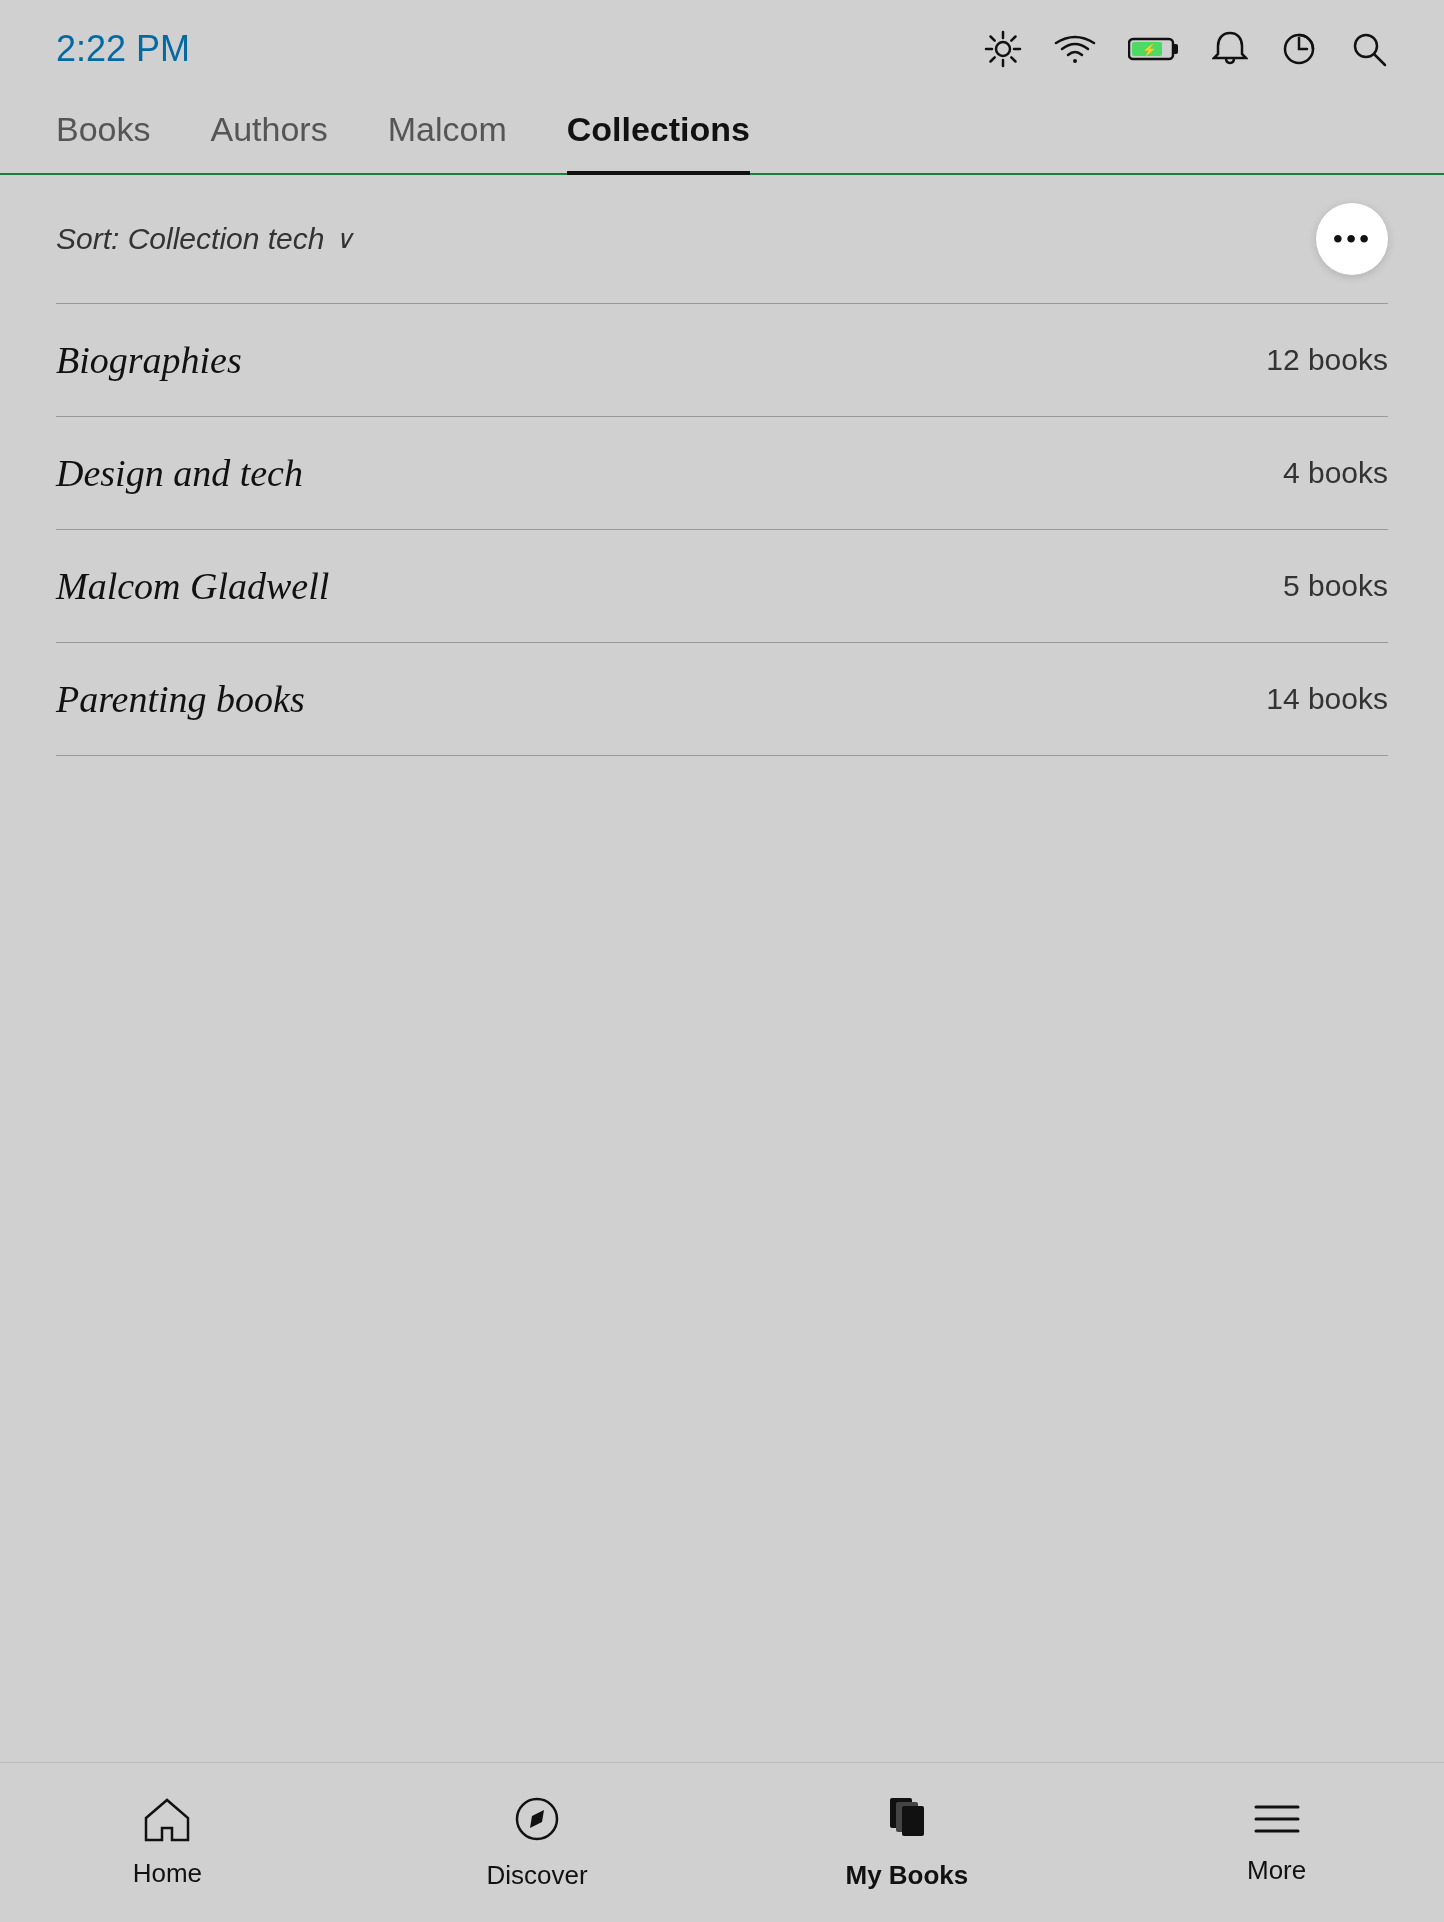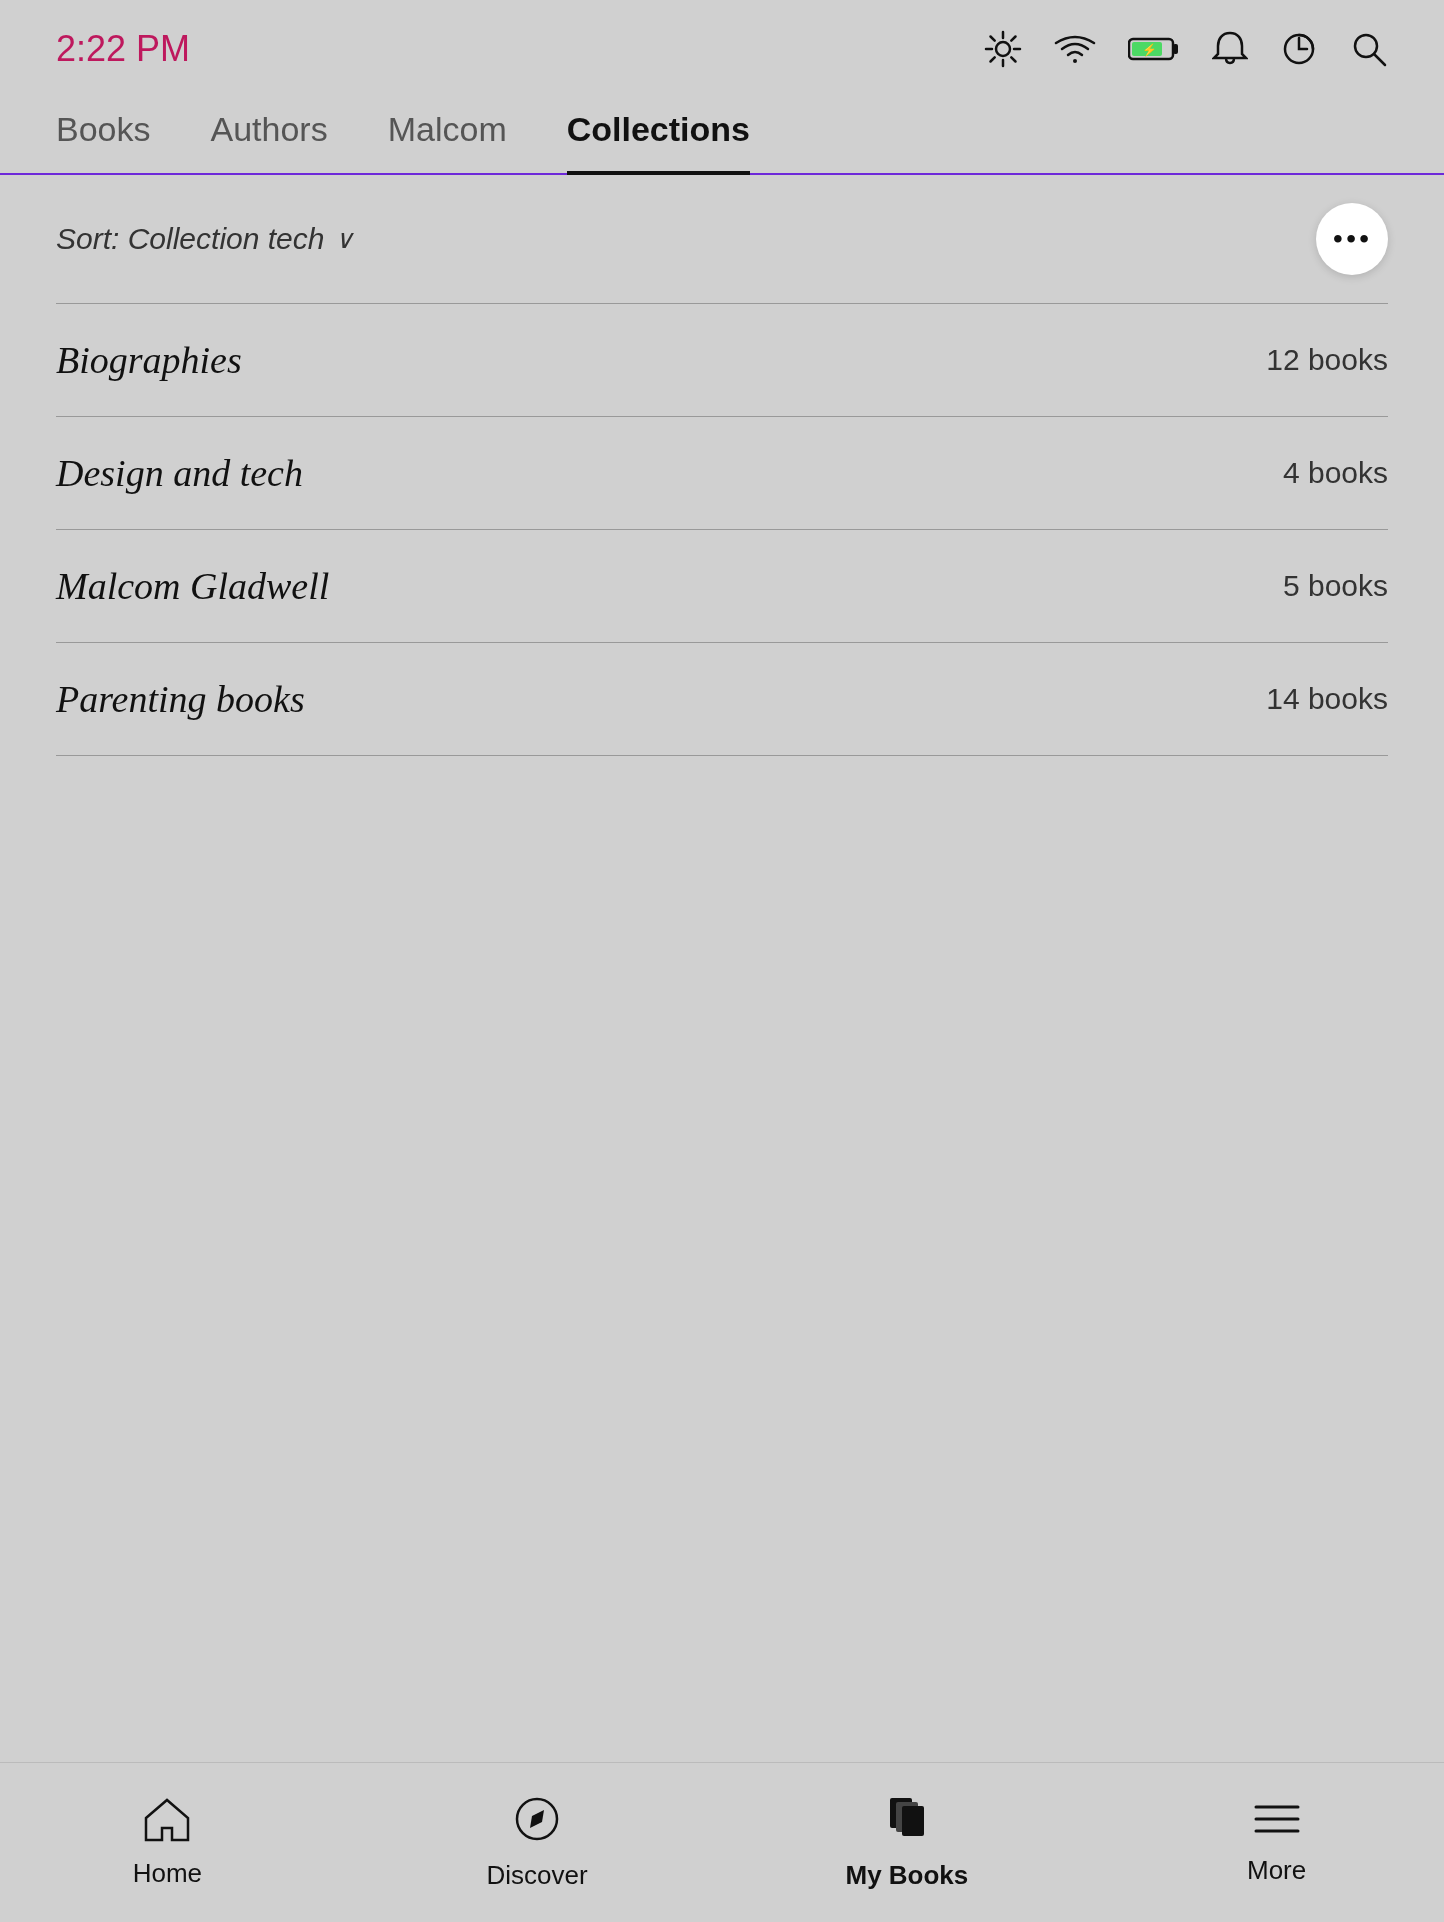--- a/index.html
+++ b/index.html
@@ -31,40 +31,40 @@
       align-items: center;
       justify-content: space-between;
       padding: 28px 56px 20px 56px;
       background-color: #d0d0d0;
     }
 
     .status-time {
       font-family: -apple-system, BlinkMacSystemFont, 'Helvetica Neue', sans-serif;
       font-size: 36px;
       font-weight: 400;
-      color: #be185d;
+      color: #0369a1;
     }
 
     .status-icons {
       display: flex;
       align-items: center;
       gap: 32px;
     }
 
     .status-icon {
       font-size: 34px;
       color: #111;
       display: flex;
       align-items: center;
     }
 
     
     .tabs-container {
       background-color: #d0d0d0;
-      border-bottom: 2px solid #6d28d9;
+      border-bottom: 2px solid #15803d;
     }
 
     .tabs {
       display: flex;
       flex-direction: row;
       padding: 0 56px;
       gap: 60px;
     }
 
     .tab {

